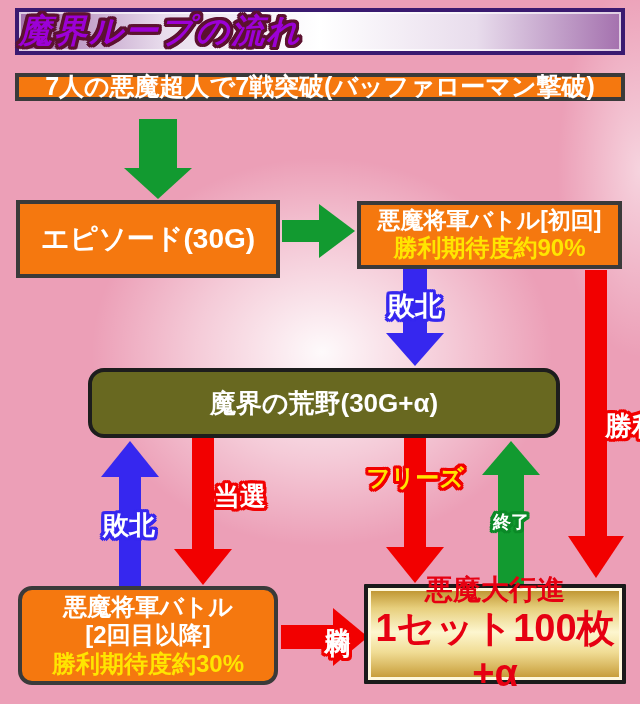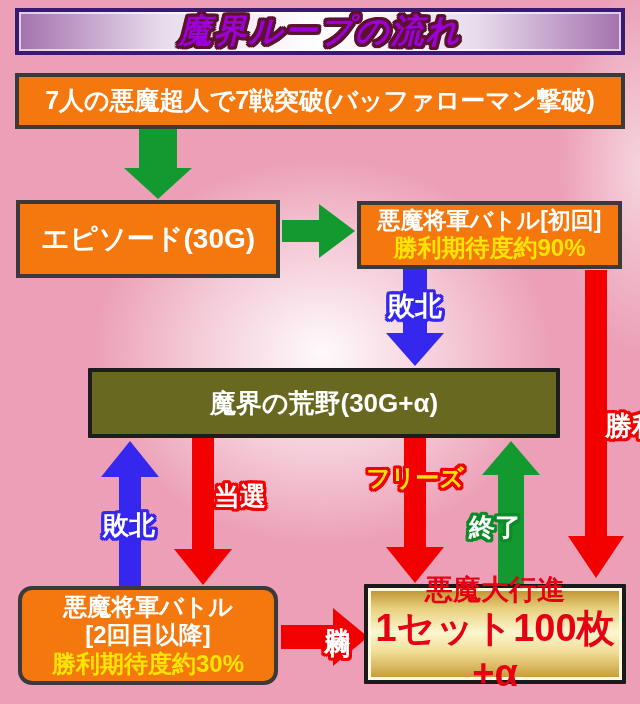--- a/index.html
+++ b/index.html
@@ -28,21 +28,21 @@
   .t-yellow{color:var(--yellow,#ffe500);}
   .t-red{color:var(--red-text,#e60012);}
 
   
   #banner{
     position:absolute;left:15px;top:8px;width:610px;height:47px;
     box-sizing:border-box;
     border:4px solid var(--banner-border,#3a1a70);
     background:linear-gradient(90deg,var(--banner-edge,#a471ae) 0%,#e8dcec 24%,#ffffff 50%,#e8dcec 76%,var(--banner-edge,#a471ae) 100%);
     box-shadow:inset 0 0 0 2px rgba(255,255,255,.65);
-    display:flex;align-items:center;justify-content:center;
+    display:flex;align-items:center;justify-content:flex-start;
   }
   #banner .ttl{
     font-size:33px;font-weight:bold;font-style:italic;
     letter-spacing:2px;
     color:var(--title-purple,#9c00d6);
     --oc:var(--title-outline,#5c1230);
   }
 
   
   .olbl{
@@ -69,21 +69,21 @@
   .head.down{clip-path:polygon(0 0,100% 0,50% 100%);}
   .head.up{clip-path:polygon(50% 0,100% 100%,0 100%);}
   .head.right{clip-path:polygon(0 0,100% 50%,0 100%);}
   .c-green{--ac:var(--green,#129a30);}
   .c-blue{--ac:var(--blue,#3627ef);}
   .c-red{--ac:var(--red,#f20000);}
 
   #box-wilderness{
     left:88px;top:368px;width:472px;height:70px;
     border:4px solid var(--olive-border,#1d1d1d);
-    border-radius:1px;
+    border-radius:16px;
     background:var(--olive,#686820);
   }
   #box-parade{
     left:364px;top:584px;width:262px;height:100px;
     border:4px solid var(--gold-border,#1a1a1a);
     border-radius:1px;
     background:linear-gradient(180deg,var(--gold-dark,#ba8e28) 0%,#e7cf7d 22%,var(--gold-light,#fdf6cf) 48%,#f0dc94 70%,#c39630 100%);
     box-shadow:inset 0 0 0 3px #fff8dc;
   }
   #lbl-victory-repeat{
@@ -138,21 +138,21 @@
 
   <div class="arrow c-red" style="left:281px;top:608px;width:87px;height:58px;">
     <div class="shaft" style="left:0;top:17px;width:54px;height:24px;"></div>
     <div class="head right" style="left:52px;top:0;width:35px;height:58px;"></div>
   </div>
 
   <div id="banner">
     <span class="olbl static ttl">魔界ループの流れ</span>
   </div>
 
-  <div class="box sq t-white" id="box-condition" style="left:15px;top:73px;width:610px;height:56px;font-size:25px;">
+  <div class="box sq t-white" id="box-condition" style="left:15px;top:73px;width:610px;height:28px;font-size:25px;">
     <span>7人の悪魔超人で7戦突破(バッファローマン撃破)</span>
   </div>
 
   <div class="box sq t-white" id="box-episode" style="left:16px;top:200px;width:264px;height:78px;font-size:28px;">
     <span>エピソード(30G)</span>
   </div>
 
   <div class="box sq" id="box-shogun-first" style="left:357px;top:201px;width:265px;height:68px;">
     <span class="t-white" style="font-size:23px;">悪魔将軍バトル[初回]</span>
     <span class="t-yellow" style="font-size:24px;">勝利期待度約90%</span>
@@ -178,17 +178,17 @@
   <div class="olbl lbl-red" style="left:596px;top:408px;font-size:27px;">勝利</div>
 
   <div class="olbl lbl-red" style="left:204px;top:479px;font-size:26px;">当選</div>
 
   <div class="olbl lbl-blue" style="left:129px;top:508px;font-size:26px;">敗北</div>
 
   <div class="olbl lbl-red-y" style="left:415px;top:467px;font-size:24px;line-height:26px;text-align:center;">
     <span style="display:block;font-family:Liberation Mono, monospace;">フリーズ</span>
   </div>
 
-  <div class="olbl lbl-green" style="left:495px;top:510px;font-size:26px;">終了</div>
+  <div class="olbl lbl-green" style="left:511px;top:510px;font-size:18px;">終了</div>
 
   <div class="olbl lbl-red" id="lbl-victory-repeat" style="left:302px;top:607px;font-size:26px;">勝利</div>
 
 </div>
 
 </body></html>

